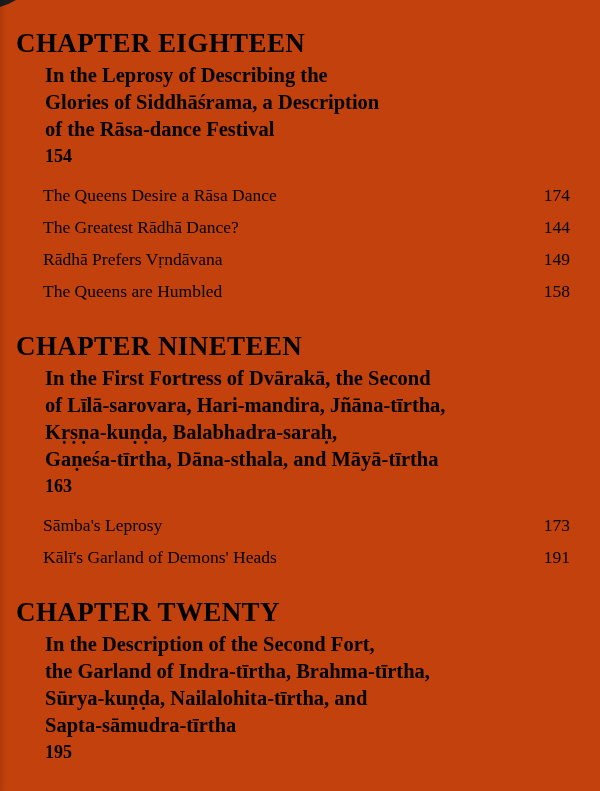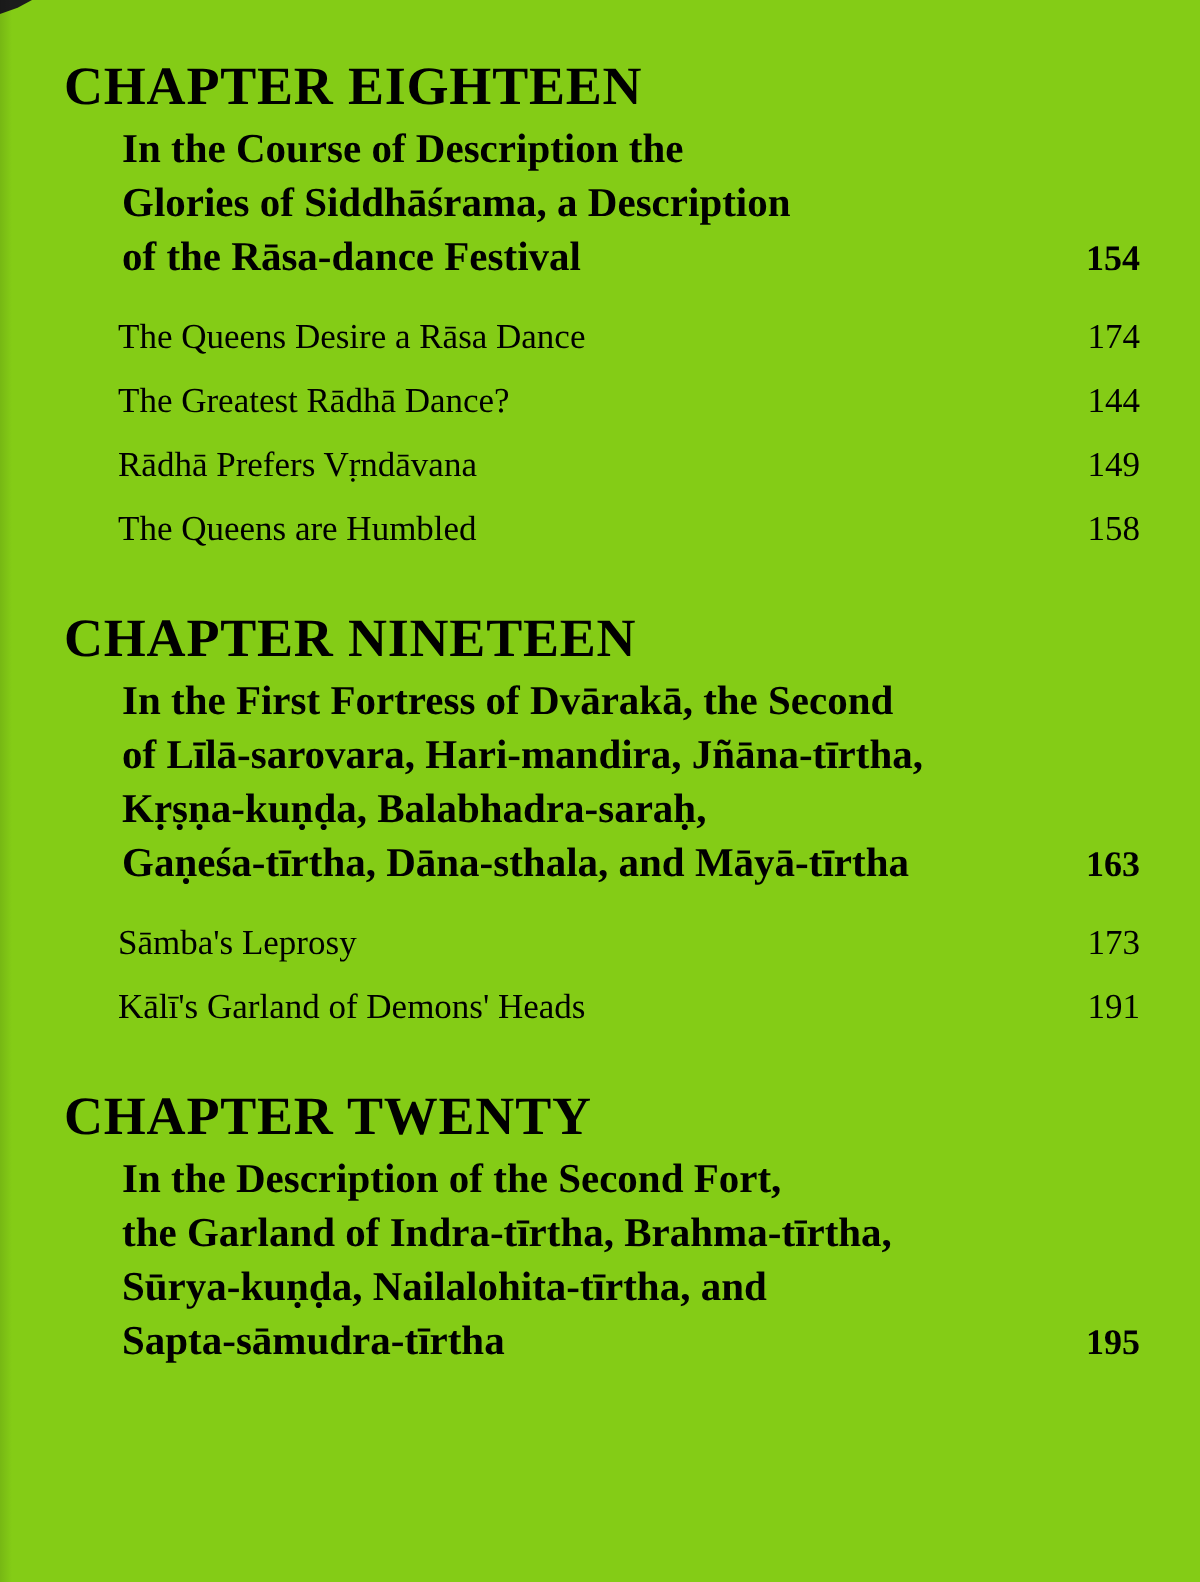--- a/index.html
+++ b/index.html
@@ -4,23 +4,23 @@
 <style>
   html, body {
     margin: 0;
     padding: 0;
     background: #ffffff;
   }
   .page {
     position: relative;
     width: 600px;
     height: 791px;
-    background: #84cc16;
+    background: #c2410c;
     box-sizing: border-box;
-    padding: 28px 30px 0 32px;
+    padding: 28px 30px 0 16px;
     font-family: "Liberation Serif", serif;
     color: #000000;
     overflow: hidden;
   }
   .edge-shade {
     position: absolute;
     top: 0; left: 0;
     width: 6px; height: 100%;
     background: linear-gradient(to right, rgba(0,0,0,0.10), rgba(0,0,0,0));
     pointer-events: none;
@@ -44,20 +44,21 @@
     margin-left: 29px;
     font-weight: bold;
     font-size: 20.5px;
     line-height: 27px;
   }
   .title-line { display: block; }
   .title-line.with-page {
     display: flex;
     justify-content: space-between;
     align-items: flex-start;
+    flex-direction: column;
   }
   .entries {
     margin-left: 27px;
     margin-top: 9px;
   }
   .entry-row {
     display: flex;
     justify-content: space-between;
     align-items: baseline;
     font-size: 17.5px;
@@ -79,21 +80,21 @@
 </head>
 <body>
 
 <main class="page">
   <div class="corner-mark"></div>
   <div class="edge-shade"></div>
   <div id="chapter-root">
   <section class="chapter">
     <h1 class="chapter-heading">CHAPTER EIGHTEEN</h1>
     <div class="title-lines">
-          <div class="title-line"><span>In the Course of Description the</span></div>
+          <div class="title-line"><span>In the Leprosy of Describing the</span></div>
           <div class="title-line"><span>Glories of Siddhāśrama, a Description</span></div>
           <div class="title-line with-page">
             <span>of the Rāsa-dance Festival</span>
             <span class="title-page-num">154</span>
           </div>
         </div>
     <div class="entries">
           <div class="entry-row">
             <span class="entry-label">The Queens Desire a Rāsa Dance</span>
             <span class="page-num">174</span>

